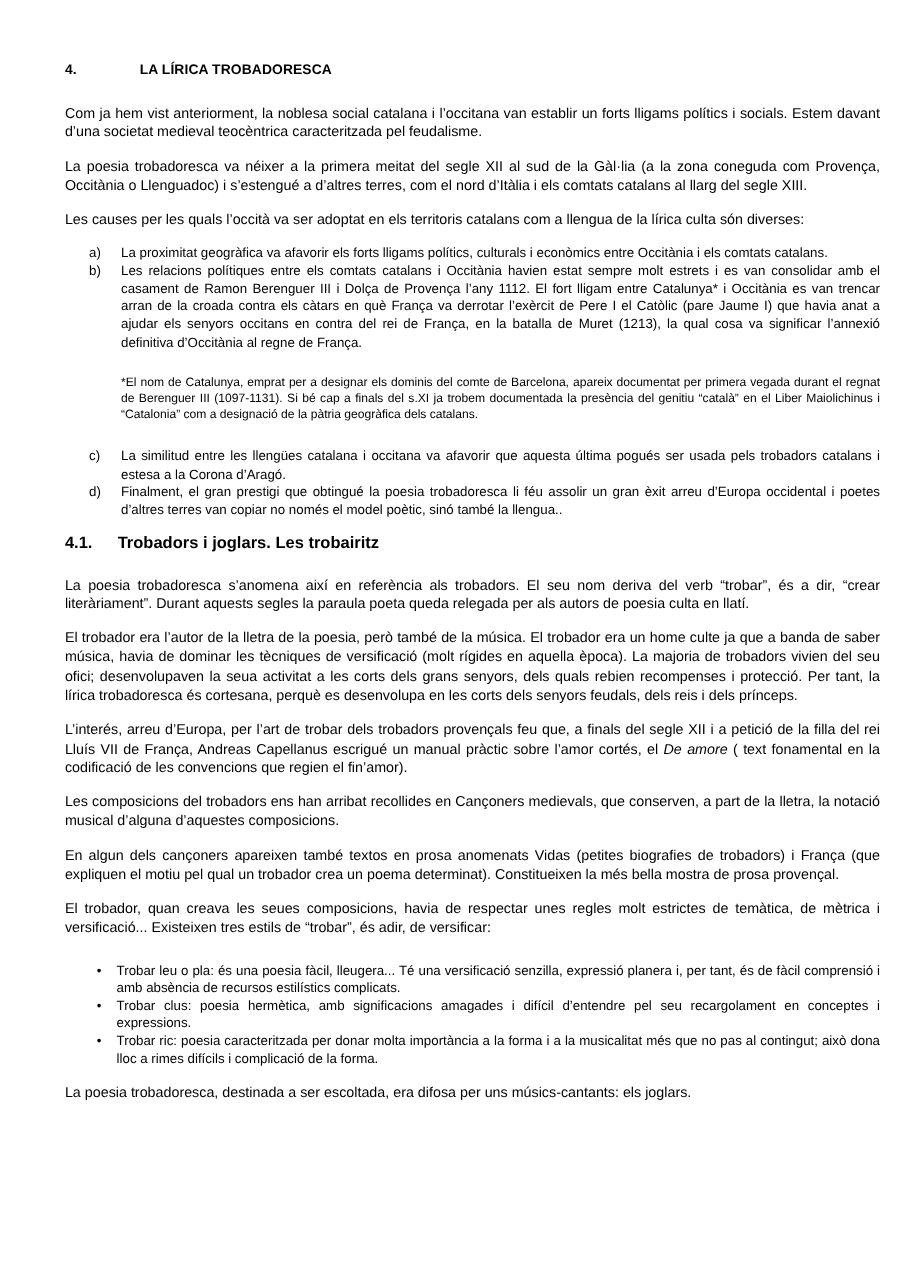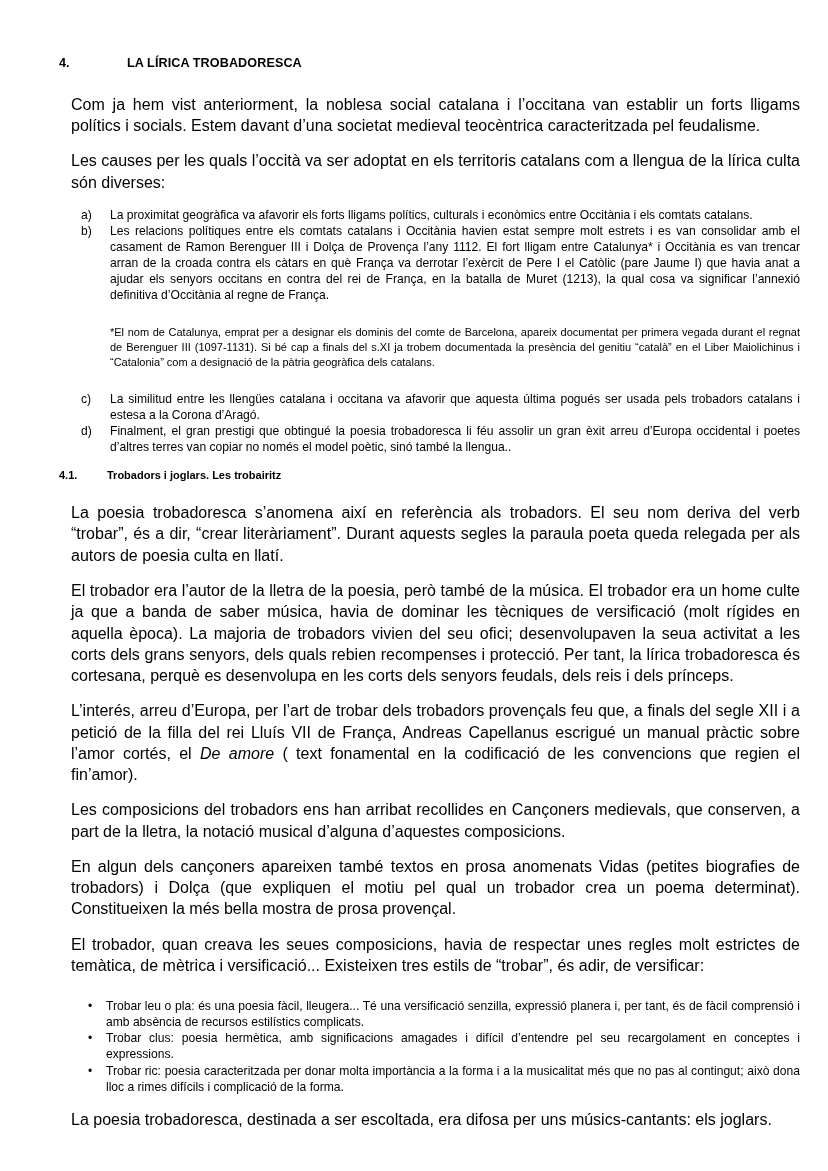--- a/index.html
+++ b/index.html
@@ -36,36 +36,36 @@
     letter-spacing: 0.1px;
   }
   .heading .num {
     width: 48px;
     flex: 0 0 48px;
   }
   .heading .htext { flex: 1 1 auto; padding-left: 20px; }
 
   .subheading {
     font-weight: bold;
-    font-size: 11px;
+    font-size: 15px;
     line-height: 1.25;
     display: flex;
     margin: 0 0 19px 0;
   }
   .subheading .num {
     width: 48px;
     flex: 0 0 48px;
   }
 
   
   p.para {
-    font-size: 16px;
+    font-size: 13px;
     line-height: 1.33;
     text-align: justify;
-    margin: 0 0 14px 12px;
+    margin: 0 0 14px 0;
     hyphens: none;
   }
 
   .note {
     font-size: 11px;
     line-height: 1.33;
     text-align: justify;
     margin: 0 0 14px 0;
     padding-left: 51px;
   }
@@ -124,20 +124,21 @@
 <div class="page">
   <div class="content">
 
     <div class="heading">
       <span class="num">4.</span>
       <span class="htext">LA LÍRICA TROBADORESCA</span>
     </div>
 
     <p class="para">Com ja hem vist anteriorment, la noblesa social catalana i l’occitana van establir un forts lligams polítics i socials. Estem davant d’una societat medieval teocèntrica caracteritzada pel feudalisme.</p>
 
+    <p class="para">La poesia trobadoresca va néixer a la primera meitat del segle XII al sud de la Gàl·lia (a la zona coneguda com Provença, Occitània o Llenguadoc) i s’estengué a d’altres terres, com el nord d’Itàlia  i els comtats catalans al llarg del segle XIII.</p>
 
     <p class="para"><span>Les </span><b>causes</b><span> per les quals l’occità va ser adoptat en els territoris catalans com a llengua de la lírica culta són diverses:</span></p>
 
     <ol class="alpha">
       <li>
         <span class="marker">a)</span><span>La </span><b>proximitat geogràfica</b><span> va afavorir els forts lligams polítics, culturals i econòmics entre Occitània i els comtats catalans.</span>
       </li>
       <li>
         <span class="marker">b)</span><span>Les </span><b>relacions polítiques</b><span> entre els comtats catalans i Occitània havien estat sempre molt estrets i es van consolidar amb el casament de Ramon Berenguer III i Dolça de Provença l’any 1112. El fort lligam entre Catalunya* i Occitània es van trencar arran de la croada contra els càtars en què França va derrotar l’exèrcit de Pere I el Catòlic (pare Jaume I) que havia anat a ajudar els senyors occitans en contra del rei de França, en la batalla de Muret (1213), la qual cosa va significar l’annexió definitiva d’Occitània al regne de França.</span>
       </li>
@@ -165,21 +166,21 @@
     </div>
 
     <p class="para"><span>La poesia trobadoresca s’anomena així en referència als trobadors. El seu nom deriva del verb </span><b>“trobar”,</b><span> és a dir, </span><b>“crear literàriament”</b><span>. Durant aquests segles la paraula poeta queda relegada per als autors de poesia culta en llatí.</span></p>
 
     <p class="para"><span>El trobador era l’autor de la lletra de la poesia, però també de la música. El trobador era un home culte ja que a banda de saber </span><b>música, havia de dominar les tècniques de versificació</b><span> (molt rígides en aquella època). La majoria de trobadors vivien del seu ofici; desenvolupaven la seua activitat a les corts dels grans senyors, dels quals rebien recompenses i protecció. Per tant, la lírica trobadoresca és cortesana, perquè es desenvolupa en les corts dels senyors feudals, dels reis i dels prínceps.</span></p>
 
     <p class="para"><span>L’interés, arreu d’Europa, per l’art de trobar dels trobadors provençals feu que, a finals del segle XII i a petició de la filla del rei Lluís VII de França, Andreas Capellanus escrigué un  manual pràctic sobre l’amor cortés, el </span><i>De amore</i><span> ( text fonamental en la codificació de les convencions que regien el fin’amor).</span></p>
 
     <p class="para"><span>Les composicions del trobadors ens han arribat recollides en </span><b>Cançoners medievals</b><span>, que conserven, a part de la lletra, la notació musical d’alguna d’aquestes composicions.</span></p>
 
-    <p class="para"><span>En algun dels cançoners apareixen també textos en prosa anomenats </span><b>Vidas</b><span> (petites biografies de trobadors) i </span><b>Dolça</b><span> (que expliquen el motiu pel qual un trobador crea un poema determinat). Constitueixen la </span><b>més bella mostra de prosa provençal</b><span>.</span></p>
+    <p class="para"><span>En algun dels cançoners apareixen també textos en prosa anomenats </span><b>Vidas</b><span> (petites biografies de trobadors) i </span><b>França</b><span> (que expliquen el motiu pel qual un trobador crea un poema determinat). Constitueixen la </span><b>més bella mostra de prosa provençal</b><span>.</span></p>
 
     <p class="para">El trobador, quan creava les seues composicions, havia de respectar unes regles molt estrictes de temàtica, de mètrica i versificació... Existeixen tres estils de “trobar”, és adir, de versificar:</p>
 
     <div class="spacer-sm"></div>
 
     <ul class="bullets">
       <li>
         <span class="dot">•</span><b>Trobar leu o pla</b><span>: és una poesia fàcil, lleugera... Té una versificació senzilla, expressió planera i, per tant, és de fàcil comprensió i amb absència de recursos estilístics complicats.</span>
       </li>
       <li>

